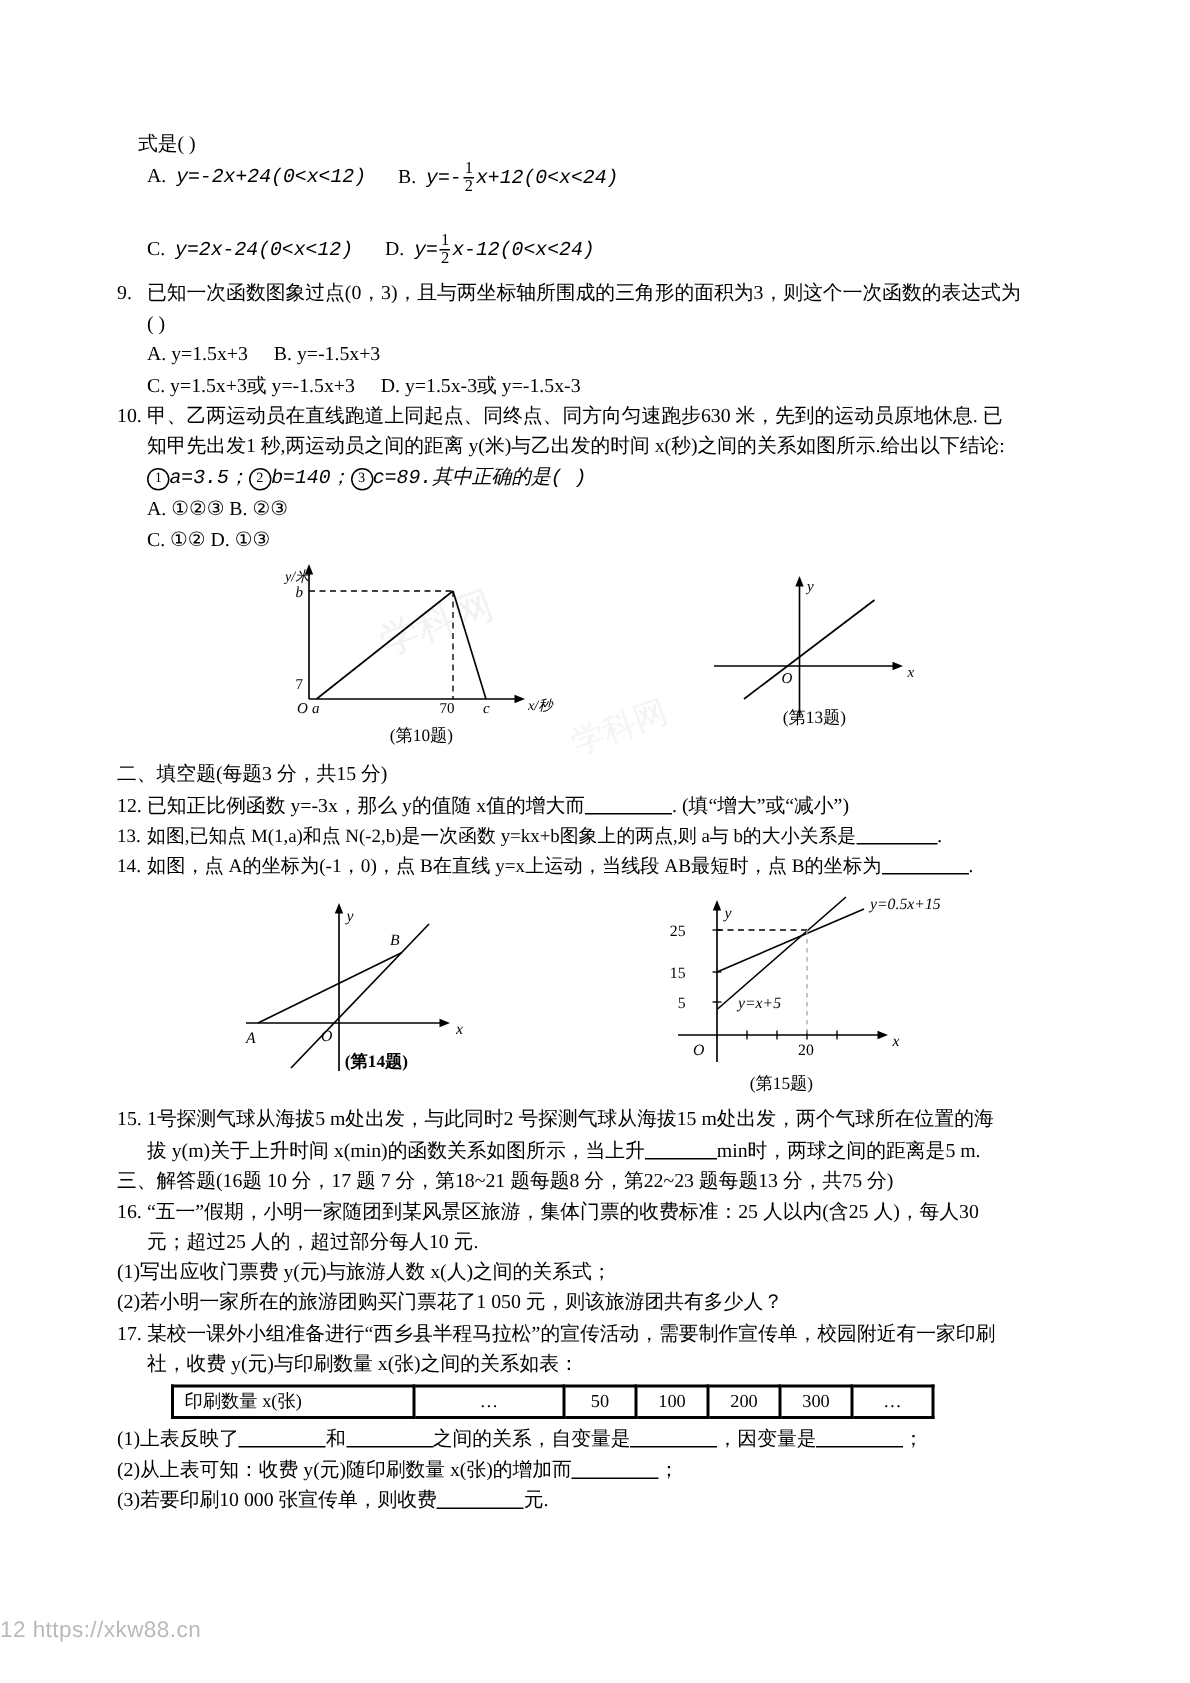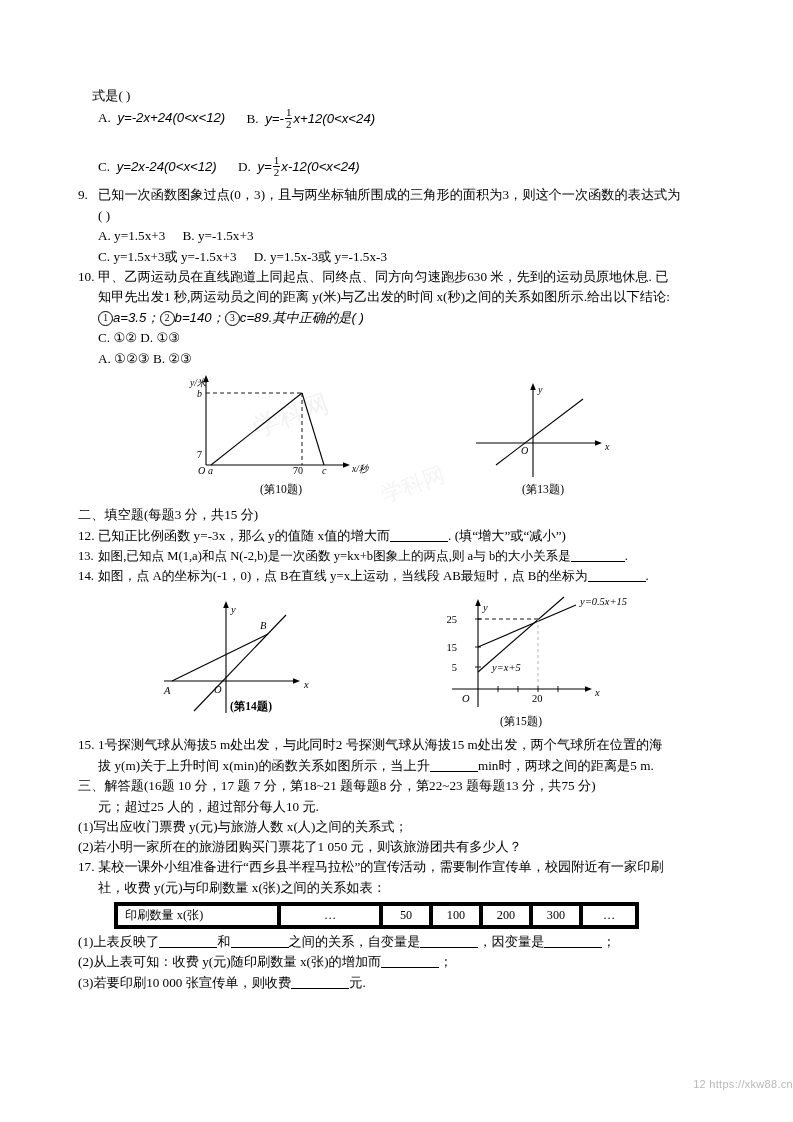--- a/index.html
+++ b/index.html
@@ -56,21 +56,21 @@
     white-space: nowrap;
   }
   .opt {
     display: inline-block;
   }
   .gapA { margin-right: 18px; }
   .gapB { margin-right: 14px; }
 
   
   i, .it {
-    font-family: Liberation Sans, sans-serif;
+    font-family: Liberation Mono, monospace;
     font-style: italic;
   }
   .frac {
     display: inline-block;
     vertical-align: -0.48em;
     text-align: center;
     font-size: 11px;
     line-height: 1.02;
     margin: 0 1px;
   }
@@ -108,21 +108,21 @@
   }
 
   
   table.qt {
     border-collapse: collapse;
     margin-left: 36px;
     margin-top: 4px;
     margin-bottom: 3px;
   }
   table.qt td {
-    border: 4px solid #000000;
+    border: 2px solid #000000;
     font-size: 12.2px;
     height: 19px;
     padding: 0 4px;
     text-align: center;
     white-space: nowrap;
   }
   table.qt td.lab {
     text-align: left;
     width: 148px;
     padding-left: 7px;
@@ -130,22 +130,22 @@
   table.qt td.dots { width: 90px; }
   table.qt td.v { width: 38px; }
   table.qt td.dots2 { width: 44px; }
 
   
   .footer {
     position: absolute;
     left: 0;
     top: 1078px;
     width: 793px;
-    text-align: right;
-    font-size: 11px;
+    text-align: left;
+    font-size: 15px;
     color: #b9b9b9;
     font-family: "Liberation Sans", sans-serif;
     letter-spacing: 0.3px;
   }
   .wmark {
     position: absolute;
     left: 252px;
     top: 398px;
     font-size: 26px;
     color: #f2f2f2;
@@ -213,22 +213,22 @@
       <span class="opt">D.  y=1.5x-3或 y=-1.5x-3</span>
     </div>
 
     <div class="qline">
       <span class="num">10.</span><span>甲、乙两运动员在直线跑道上同起点、同终点、同方向匀速跑步630 米，先到的运动员原地休息. 已</span>
     </div>
     <div class="qline indent">知甲先出发1 秒,两运动员之间的距离 y(米)与乙出发的时间 x(秒)之间的关系如图所示.给出以下结论:</div>
     <div class="qline indent">
       <span class="circnum">1</span><i>a=3.5；</i><span class="circnum">2</span><i>b=140；</i><span class="circnum">3</span><i>c=89.其中正确的是(      )</i>
     </div>
+    <div class="opt-row">A.  ①②③  B.  ②③</div>
     <div class="opt-row">C.  ①②  D.  ①③</div>
-    <div class="opt-row">A.  ①②③  B.  ②③</div>
 
     <div class="figrow" style="height:122px; margin-top:4px;">
       <svg width="648" height="122" viewBox="0 0 648 122">
 
         <g>
 
           <line x1="128" y1="92" x2="128" y2="6" stroke="#000" stroke-width="1.1"></line>
           <polygon points="128,2 125.2,9 130.8,9" fill="#000"></polygon>
 
           <line x1="128" y1="92" x2="268" y2="92" stroke="#000" stroke-width="1.1"></line>
@@ -258,21 +258,21 @@
           <line x1="455" y1="70" x2="455" y2="104" stroke="#000" stroke-width="1.1"></line>
           <line x1="398" y1="70" x2="520" y2="70" stroke="#000" stroke-width="1.1"></line>
           <polygon points="524,70 517,67.2 517,72.8" fill="#000"></polygon>
           <line x1="418" y1="92" x2="505" y2="26" stroke="#000" stroke-width="1.1"></line>
           <text x="460" y="20" font-size="10" font-style="italic">y</text>
           <text x="527" y="77" font-size="10" font-style="italic">x</text>
           <text x="443" y="81" font-size="10" font-style="italic">O</text>
         </g>
       </svg>
       <div style="position:absolute; left:128px; top:108px; width:150px;" class="figcap">(第10题)</div>
-      <div style="position:absolute; left:390px; top:108px; width:150px;" class="figcap">(第13题)</div>
+      <div style="position:absolute; left:390px; top:96px; width:150px;" class="figcap">(第13题)</div>
     </div>
 
     <div class="line" style="margin-top:10px">二、填空题(每题3 分，共15 分)</div>
 
 
     <div class="qline">
       <span class="num">12.</span><span>已知正比例函数 y=-3x，那么 y的值随 x值的增大而</span><span class="blank b58"></span><span>. (填“增大”或“减小”)</span>
     </div>
 
     <div class="qline" style="font-size:12.6px">
@@ -346,20 +346,23 @@
 
     <div class="qline" style="margin-top:4px">
       <span class="num">15.</span><span>1号探测气球从海拔5 m处出发，与此同时2 号探测气球从海拔15 m处出发，两个气球所在位置的海</span>
     </div>
     <div class="qline indent">
       <span>拔 y(m)关于上升时间 x(min)的函数关系如图所示，当上升</span><span class="blank b48"></span><span>min时，两球之间的距离是5 m.</span>
     </div>
 
     <div class="line">三、解答题(16题 10 分，17 题 7 分，第18~21 题每题8 分，第22~23 题每题13 分，共75 分)</div>
 
+    <div class="qline">
+      <span class="num">16.</span><span>“五一”假期，小明一家随团到某风景区旅游，集体门票的收费标准：25 人以内(含25 人)，每人30</span>
+    </div>
     <div class="qline indent">元；超过25 人的，超过部分每人10 元.</div>
     <div class="qline">(1)写出应收门票费 y(元)与旅游人数 x(人)之间的关系式；</div>
     <div class="qline">(2)若小明一家所在的旅游团购买门票花了1 050 元，则该旅游团共有多少人？</div>
 
     <div class="qline">
       <span class="num">17.</span><span>某校一课外小组准备进行“西乡县半程马拉松”的宣传活动，需要制作宣传单，校园附近有一家印刷</span>
     </div>
     <div class="qline indent">社，收费 y(元)与印刷数量 x(张)之间的关系如表：</div>
 
     <table class="qt">

